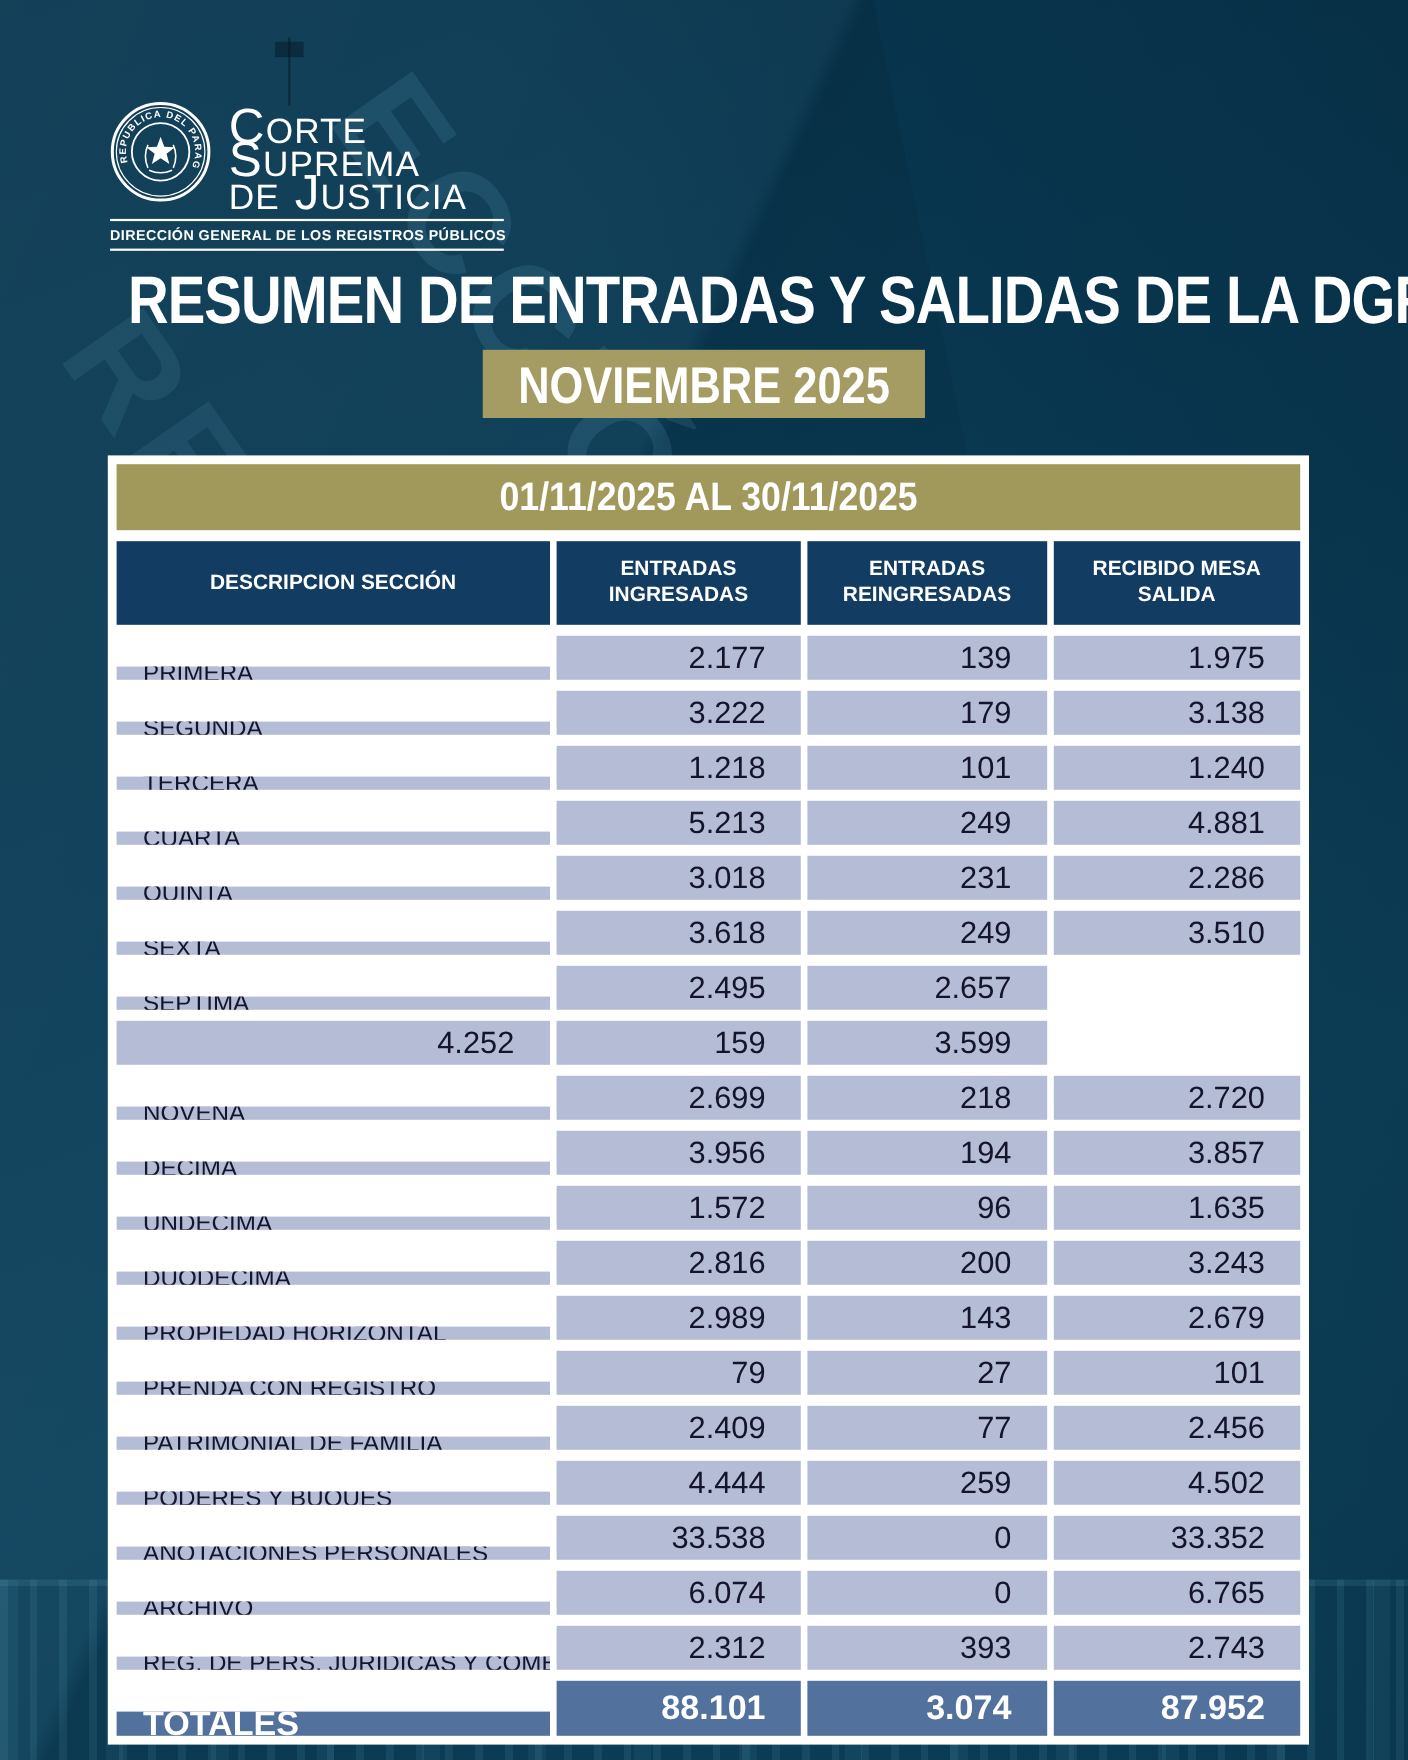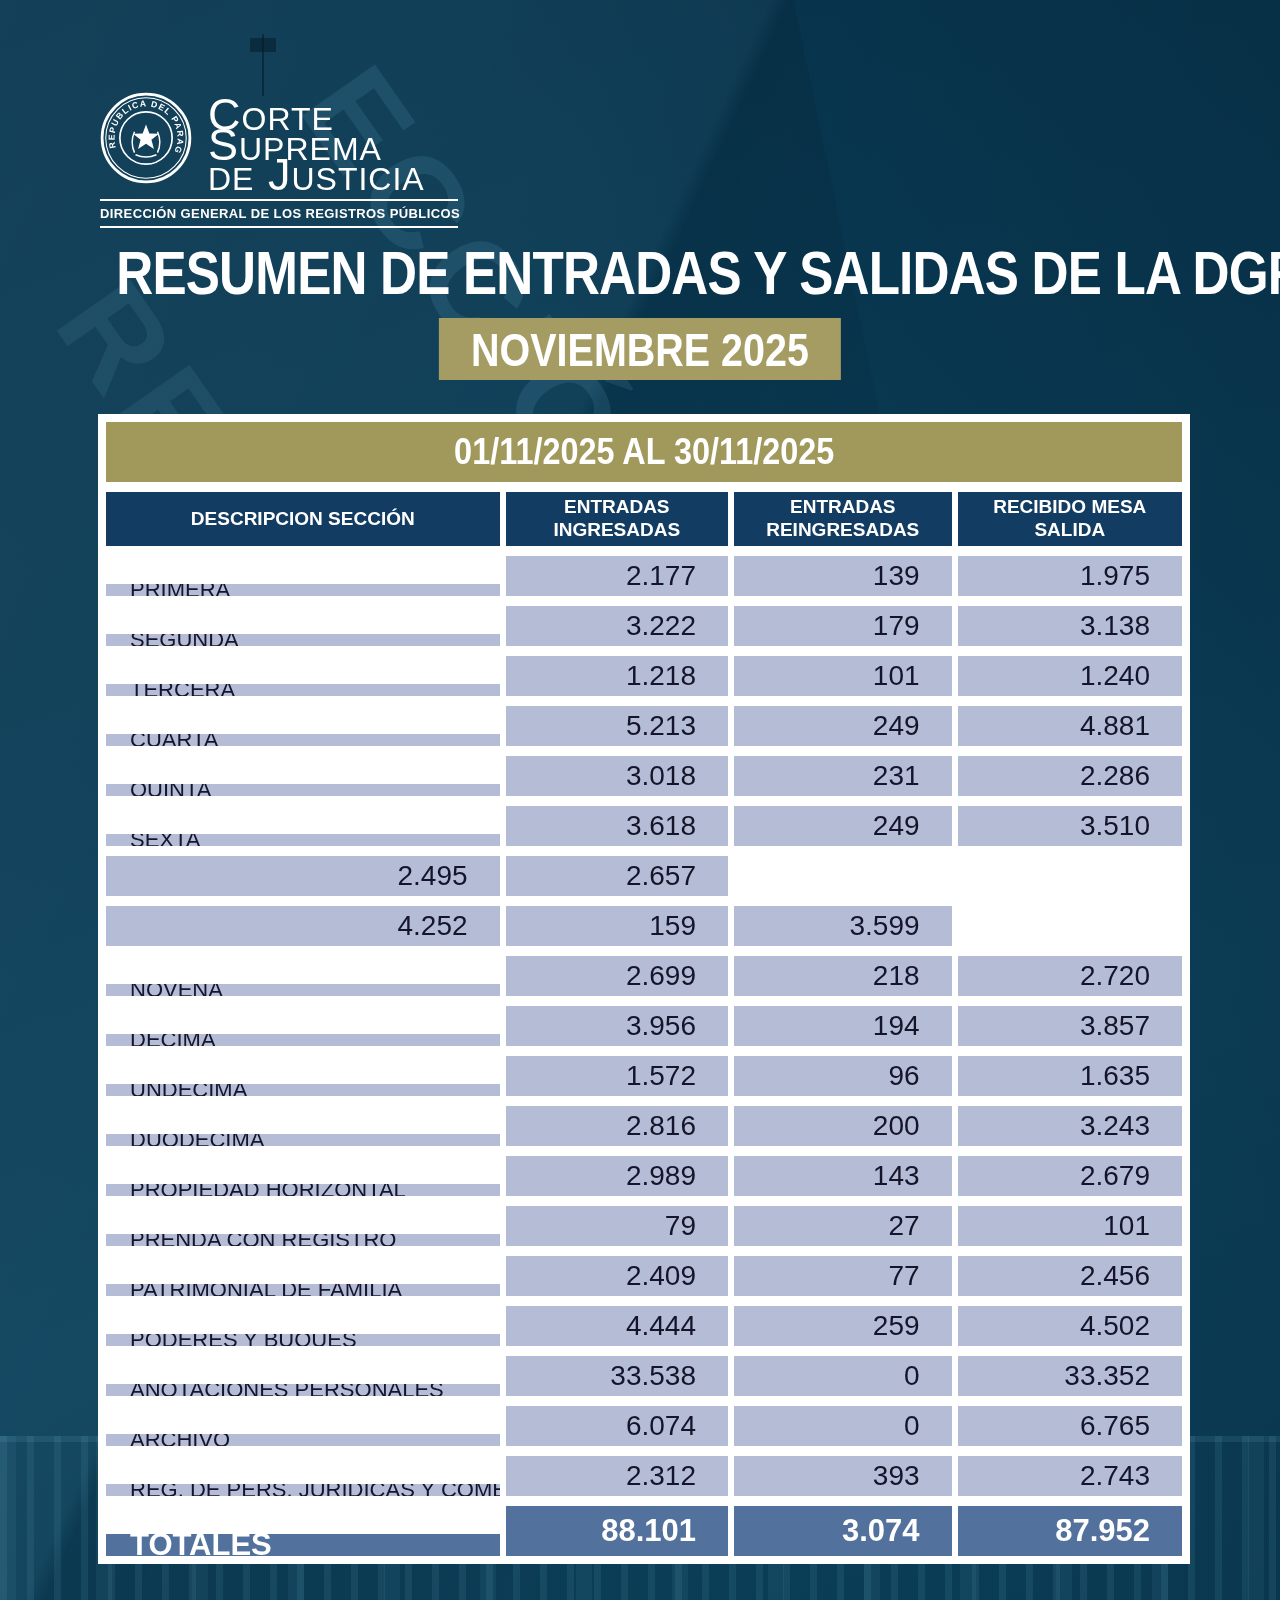--- a/index.html
+++ b/index.html
@@ -42,21 +42,21 @@
   .badge{position:absolute;top:318px;left:50%;transform:translateX(-50%);
     background:#a59c63;height:62px;min-width:376px;display:flex;align-items:center;justify-content:center;}
   .badge span{display:inline-block;color:#fff;font-size:47px;font-weight:bold;white-space:nowrap;
     transform:scaleX(0.84);}
   
   .card{position:absolute;left:98px;top:414px;width:1092px;background:#ffffff;
     padding:8px;box-sizing:border-box;display:flex;flex-direction:column;gap:10px;}
   .banner{background:#a1985c;height:60px;display:flex;align-items:center;justify-content:center;}
   .banner span{display:inline-block;color:#fff;font-size:36px;font-weight:bold;transform:scaleX(0.9);white-space:nowrap;}
   .grid{display:grid;grid-template-columns:398fr 225fr 220fr 227fr;gap:6px;}
-  .thead{height:54px;}
+  .thead{height:76px;}
   .th{background:#123c61;color:#fff;font-weight:bold;font-size:19px;line-height:1.2;
     display:flex;align-items:center;justify-content:center;text-align:center;padding:0 18px;}
   .tr{height:40px;}
   .td{background:#b5bdd6;color:#14142a;display:flex;align-items:center;}
   .td.name{padding-left:24px;font-size:22px;white-space:nowrap;overflow:hidden;margin-top:28px;}
   .td.num{justify-content:flex-end;padding-right:32px;font-size:28px;}
   .trow{height:50px;}
   .trow .td{background:#52719c;color:#fff;font-weight:bold;}
   .trow .td.name{font-size:31px;}
   .trow .td.num{font-size:31px;}
@@ -147,20 +147,21 @@
       <div class="td num">231</div>
       <div class="td num">2.286</div>
     </div>
     <div class="grid tr">
       <div class="td name">SEXTA</div>
       <div class="td num">3.618</div>
       <div class="td num">249</div>
       <div class="td num">3.510</div>
     </div>
     <div class="grid tr">
+      <div class="td name">SEPTIMA</div>
       <div class="td num">2.495</div>
       <div class="td num">2.657</div>
     </div>
     <div class="grid tr">
       <div class="td num">4.252</div>
       <div class="td num">159</div>
       <div class="td num">3.599</div>
     </div>
     <div class="grid tr">
       <div class="td name">NOVENA</div>

